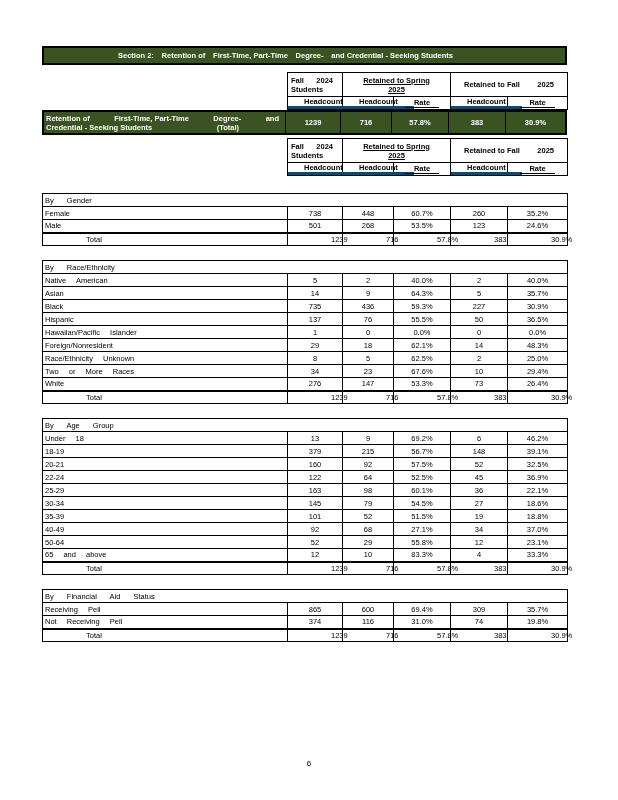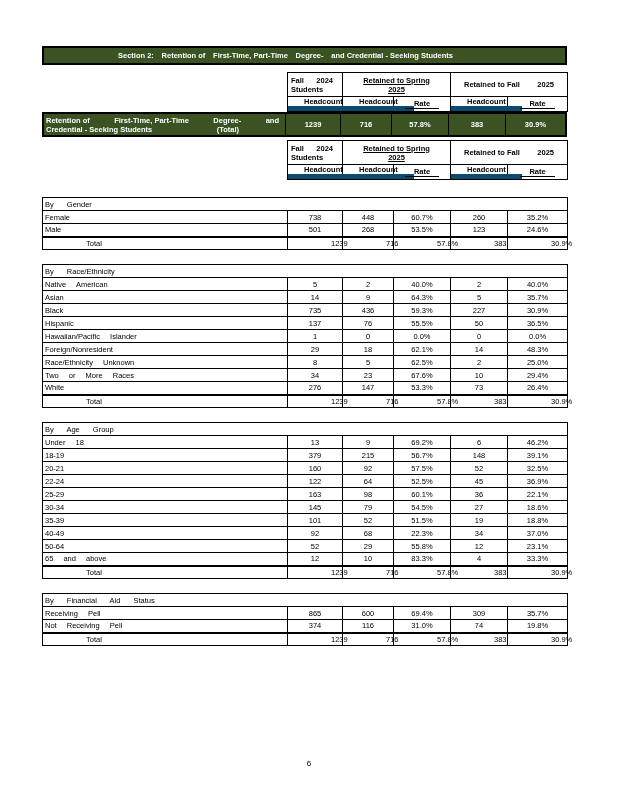--- a/index.html
+++ b/index.html
@@ -23,21 +23,21 @@
   table{border-collapse:collapse;table-layout:fixed;}
   .hdr-table{margin-left:245px;width:280px;}
   .hdr-table td{border:1px solid #000;padding:0;font-size:7.5px;font-weight:bold;vertical-align:middle;}
   .hdr-table .r1 td{height:24px;}
   .hdr-table .r2 td{height:13px;}
   .fall-l1{display:flex;justify-content:space-between;padding:1px 9px 0 3px;}
   .fall-l2{padding:0 0 1px 3px;}
   .ctr{text-align:center;text-decoration:underline;}
   .rfall{display:flex;justify-content:space-between;align-items:flex-end;padding:0 13px;}
   .sub-left{padding-left:2px;text-align:left;}
-  .us{border-bottom:5px solid #0c4a6e;padding-right:16px;display:inline-block;padding-left:16px;}
+  .us{border-bottom:3px solid #0c4a6e;padding-right:16px;display:inline-block;padding-left:16px;}
   .usr{border-bottom:1px solid #000;padding:0 9px;display:inline-block;}
 
   
   .green-row{
     display:flex;background:var(--green);border:2px solid #000;color:#fff;
     font-weight:bold;font-size:7.5px;height:25px;width:525px;
   }
   .green-label{width:241px;display:flex;flex-direction:column;justify-content:center;padding:1px 2px;}
   .gl1{display:flex;justify-content:space-between;padding-right:4px;}
   .gl2{display:flex;justify-content:space-between;padding-right:44px;}
@@ -405,21 +405,21 @@
           <td class="val">52</td>
           <td class="val">51.5%</td>
           <td class="val">19</td>
           <td class="val">18.8%</td>
         </tr>
 
         <tr>
           <td class="lbl">40-49</td>
           <td class="val">92</td>
           <td class="val">68</td>
-          <td class="val">22.3%</td>
+          <td class="val">27.1%</td>
           <td class="val">34</td>
           <td class="val">37.0%</td>
         </tr>
 
         <tr>
           <td class="lbl">50-64</td>
           <td class="val">52</td>
           <td class="val">29</td>
           <td class="val">55.8%</td>
           <td class="val">12</td>

